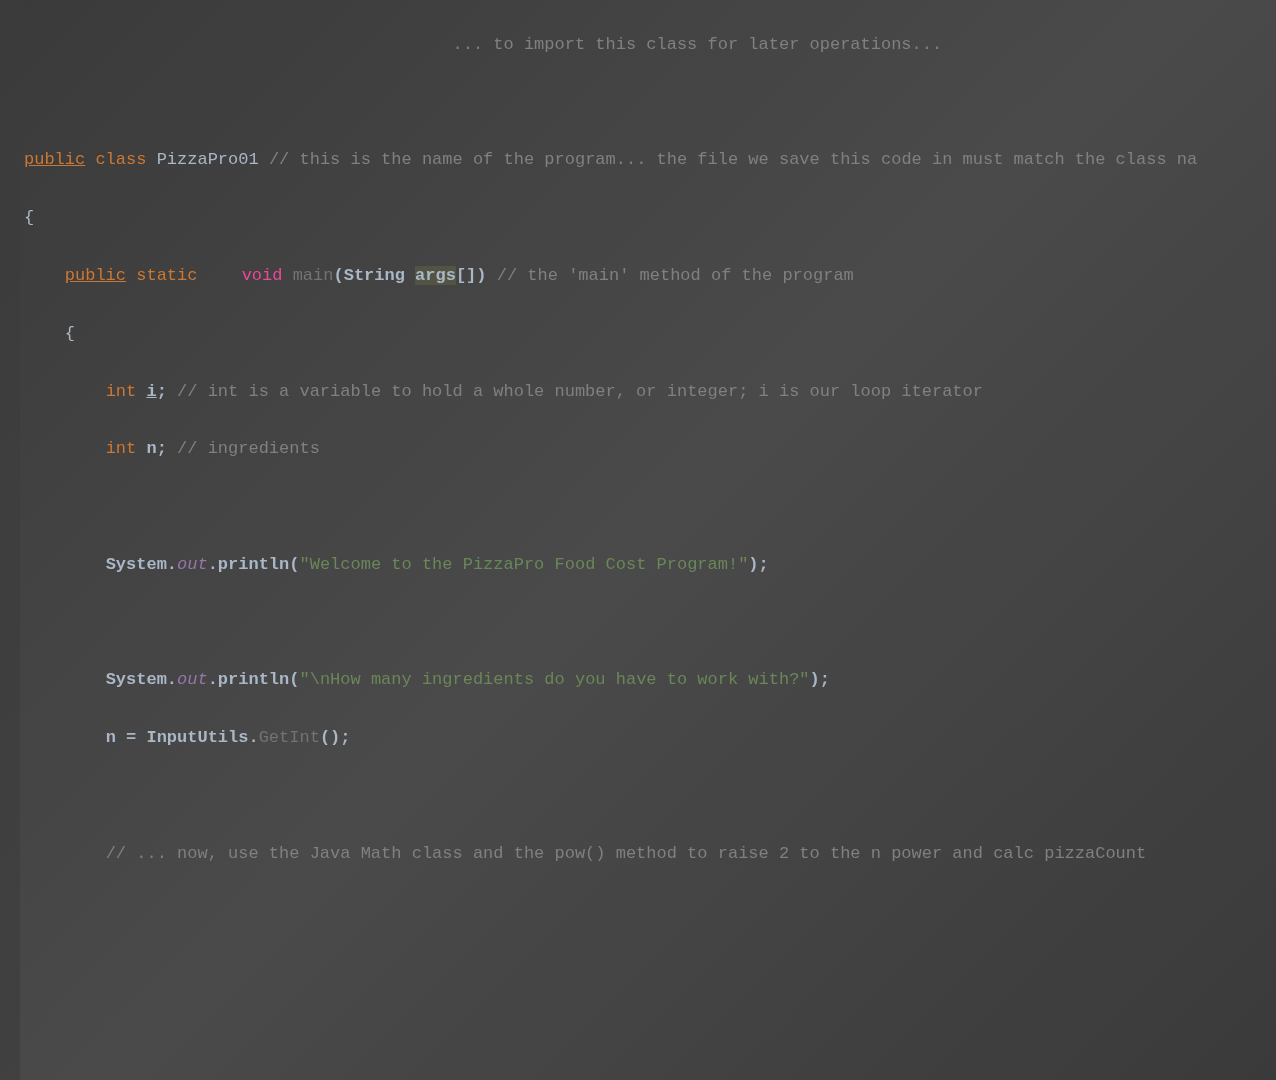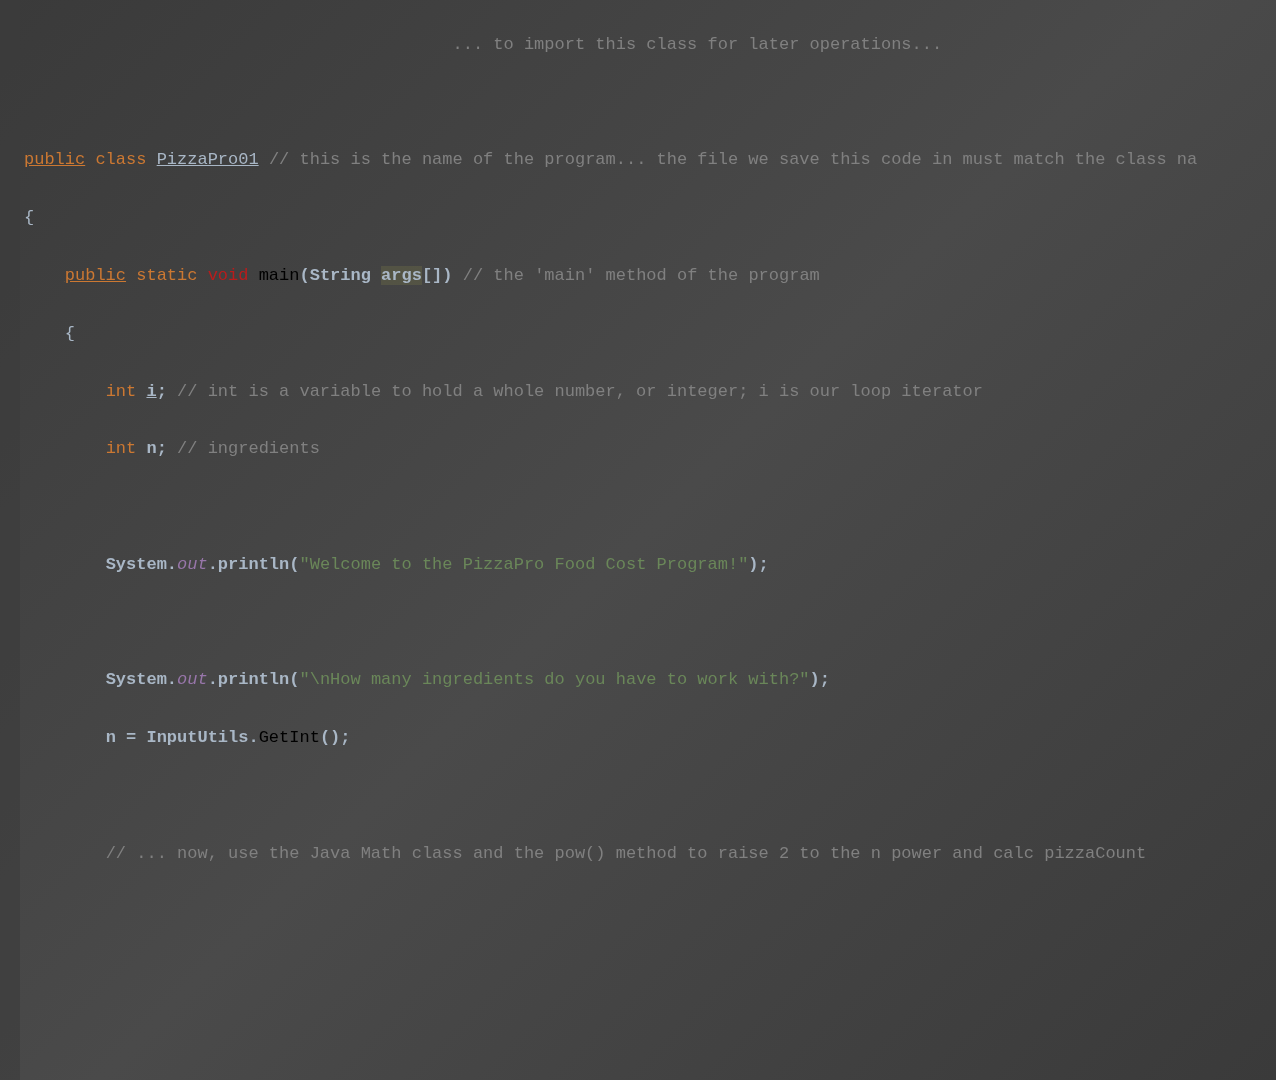--- a/index.html
+++ b/index.html
@@ -28,24 +28,24 @@
   .code {
     flex: 1;
     padding: 2px 0 0 4px;
     white-space: pre;
     overflow: hidden;
   }
   .line { min-height: 28.9px; }
   .kw-public { color: #cc7832; text-decoration: underline; }
   .kw-class { color: #cc7832; }
   .kw-static { color: #cc7832; }
-  .kw-void { color: #b91c1c; }
+  .kw-void { color: #ec4899; margin-left: 34px; }
   .kw-int { color: #cc7832; }
-  .classname { color: #a9b7c6; text-decoration: underline; }
-  .method { color: #000000; margin-top: 19px; }
+  .classname { color: #a9b7c6; }
+  .method { color: #737373; margin-top: 19px; }
   .comment { color: #808080; }
   .string { color: #6a8759; }
   .field { color: #9876aa; font-style: italic; }
   .ident { color: #a9b7c6; font-weight: bold; }
   .brace { color: #a9b7c6; }
   .param-hl { background: rgba(100,100,70,0.5); }
   .underline { text-decoration: underline; }
 </style>
 </head>
 <body>

